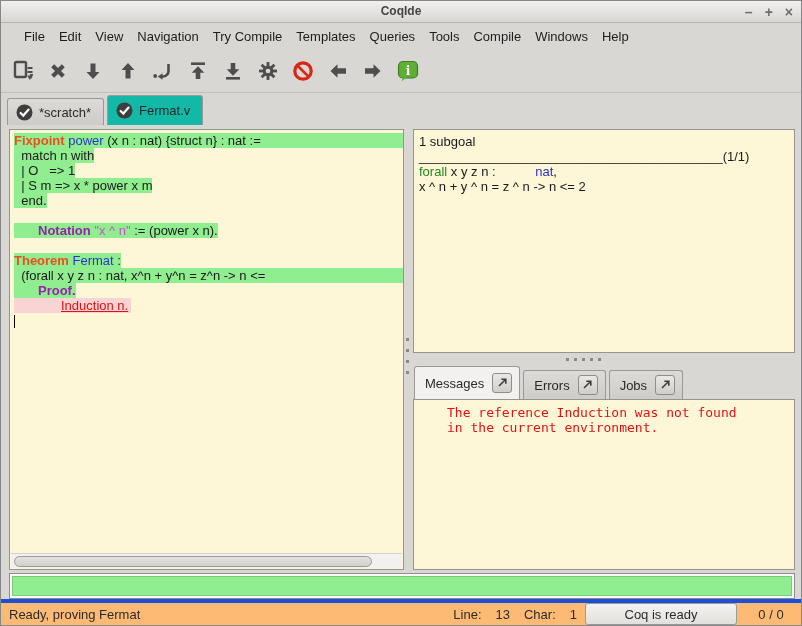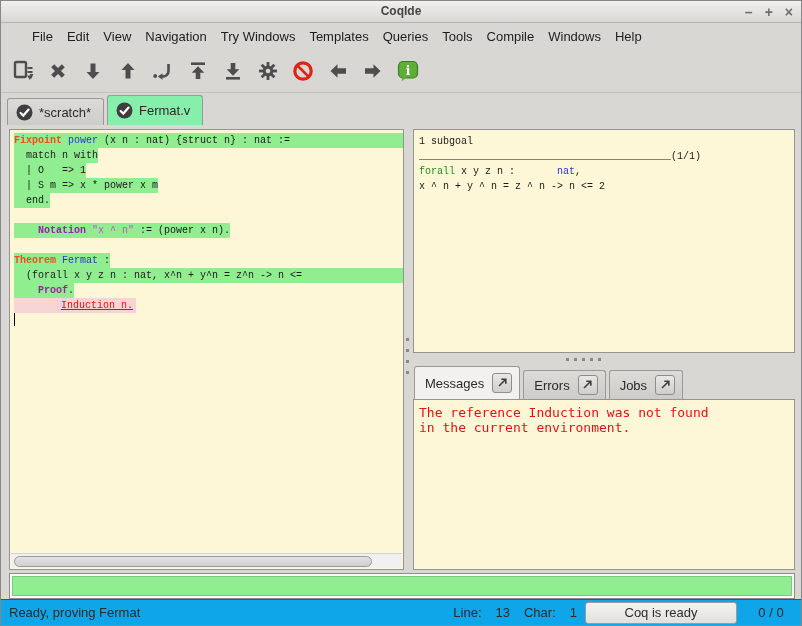--- a/index.html
+++ b/index.html
@@ -11,42 +11,42 @@
   }
   
   .titlebar{position:absolute;left:0;top:0;width:100%;height:22px;
     background:linear-gradient(#f1f0ee,#d9d7d4);border-bottom:1px solid #b5b3b0;}
   .titlebar .title{display:block;text-align:center;line-height:21px;
     font-size:12px;font-weight:bold;color:#454545;}
   .winctl{position:absolute;right:8px;top:0;height:22px;display:flex;gap:12px;align-items:center;}
   .winctl span{font-size:14px;color:#6e6e6e;line-height:22px;cursor:default;font-weight:bold;}
   
   .menubar{position:absolute;left:0;top:22px;width:100%;height:26px;
-    display:flex;align-items:center;padding-left:24px;background:#d9d7d3;text-align:center;}
+    display:flex;align-items:center;padding-left:16px;background:#d9d7d3;text-align:center;}
   .menu-item{font-size:13px;color:#1d1d1d;padding:4px 7px;cursor:default;}
   
   .toolbar{position:absolute;left:0;top:48px;width:100%;height:44px;
     display:flex;align-items:center;gap:11px;padding-left:10px;
     background:#d9d7d3;border-bottom:1px solid #c2c0bc;}
   .tb{width:24px;height:24px;border:none;background:transparent;padding:0;margin:0;display:block;}
   .tb svg{display:block;}
   
   .tabbar{position:absolute;left:0;top:93px;width:100%;height:31px;display:flex;align-items:flex-end;padding-left:6px;gap:3px;}
   .etab{display:flex;align-items:center;gap:6px;height:27px;padding:0 12px 0 8px;
     background:linear-gradient(#dddbd8,#ceccc8);border:1px solid #9b9995;border-bottom:none;
     border-radius:3px 3px 0 0;font-size:13px;color:#2a2a2a;}
-  .etab.active{background:#86efac;height:30px;}
+  .etab.active{background:#14b8a6;height:30px;}
   .tabicon{display:flex;align-items:center;}
   
   .main{position:absolute;left:0;top:124px;width:100%;height:476px;background:#d9d7d3;}
   .pane{position:absolute;background:var(--editor-bg);border:1px solid #96948f;}
   .left-pane{left:8px;top:4px;width:395px;height:441px;overflow:hidden;}
   .goals-pane{left:412px;top:4px;width:382px;height:224px;overflow:hidden;}
-  .code{padding:3px 0 0 4px;font-family:Liberation Mono, monospace;
-    font-size:10px;line-height:15px;white-space:pre;color:#1a1a1a;}
+  .code{padding:3px 0 0 4px;font-family:Liberation Sans, sans-serif;
+    font-size:13px;line-height:15px;white-space:pre;color:#1a1a1a;}
   .code-line{height:15px;}
   .code-line .hl{display:inline-block;min-height:15px;}
   .hl-processed{background:var(--processed-bg);}
   .hl-processed-full{background:var(--processed-bg);display:block !important;width:100%;}
   .hl-error{background:var(--error-bg);padding-right:3px;}
   .tok-k1{color:var(--keyword-orange);font-weight:bold;}
   .tok-k2{color:var(--keyword-purple);font-weight:bold;margin-left:24px;}
   .tok-id{color:var(--ident-blue);}
   .tok-ty{color:var(--ident-blue);margin-left:36px;}
   .tok-str{color:var(--string-magenta);}
@@ -66,32 +66,32 @@
   
   .goal-text{padding:4px 0 0 5px;}
   
   .msg-tabbar{position:absolute;left:413px;top:240px;display:flex;align-items:flex-end;gap:3px;height:34px;}
   .mtab{display:flex;align-items:center;gap:8px;height:29px;padding:0 7px 0 10px;
     background:linear-gradient(#dddbd8,#ceccc8);border:1px solid #9b9995;border-bottom:none;
     border-radius:3px 3px 0 0;font-size:13px;color:#2a2a2a;justify-content:flex-end;}
   .mtab.active{background:#f2f1ef;height:33px;}
   .detach-btn{width:20px;height:20px;border:1px solid #8f8d89;border-radius:3px;
     background:linear-gradient(#e9e8e6,#cfcecb);display:flex;align-items:center;justify-content:center;padding:0;}
-  .msg-pane{left:412px;top:274px;width:382px;height:171px;overflow:hidden;}
+  .msg-pane{left:412px;top:274px;width:382px;height:171px;overflow:hidden;padding-left:28px;}
   .msg-line{color:var(--message-red);font-family:"DejaVu Sans Mono",monospace;
     font-size:13px;line-height:15px;white-space:pre;}
   .msg-body{padding:5px 0 0 5px;}
   
   .progress-frame{position:absolute;left:8px;top:448px;width:786px;height:26px;
     background:#fafaf9;border:1px solid #8f8d89;}
   .progress-fill{position:absolute;left:2px;top:2px;right:2px;bottom:2px;
     background:var(--progress-green);border:1px solid #7cc87c;}
   
   .statusbar{position:absolute;left:0;bottom:0;width:100%;height:26px;
-    background:#0ea5e9;border-top:1px solid #1d4ed8;display:flex;align-items:center;
+    background:#fdba74;border-top:4px solid #1d4ed8;display:flex;align-items:center;
     font-size:13px;color:#2b2b2b;}
   .status-left{padding-left:8px;flex:1;}
   .status-right{display:flex;align-items:center;margin-right:10px;}
   .status-right .lbl{margin-left:14px;}
   .status-right .val{margin-left:14px;}
   .coq-status-btn{width:152px;height:22px;margin-left:8px;border:1px solid #9c9a96;border-radius:3px;
     background:linear-gradient(#f4f3f1,#e2e0dd);font-size:13px;color:#2b2b2b;
     font-family:"Liberation Sans",sans-serif;}
   .jobs{margin-left:14px;width:40px;text-align:center;}
 </style>
@@ -107,21 +107,21 @@
       <span>+</span>
       <span>×</span>
     </span>
   </div>
 
   <div class="menubar">
       <span class="menu-item">File</span>
       <span class="menu-item">Edit</span>
       <span class="menu-item">View</span>
       <span class="menu-item">Navigation</span>
-      <span class="menu-item">Try Windows</span>
+      <span class="menu-item">Try Compile</span>
       <span class="menu-item">Templates</span>
       <span class="menu-item">Queries</span>
       <span class="menu-item">Tools</span>
       <span class="menu-item">Compile</span>
       <span class="menu-item">Windows</span>
       <span class="menu-item">Help</span>
     </div>
 
   <div class="toolbar">
       <button class="tb"><span><svg width="24" height="24" viewBox="0 0 24 24">

